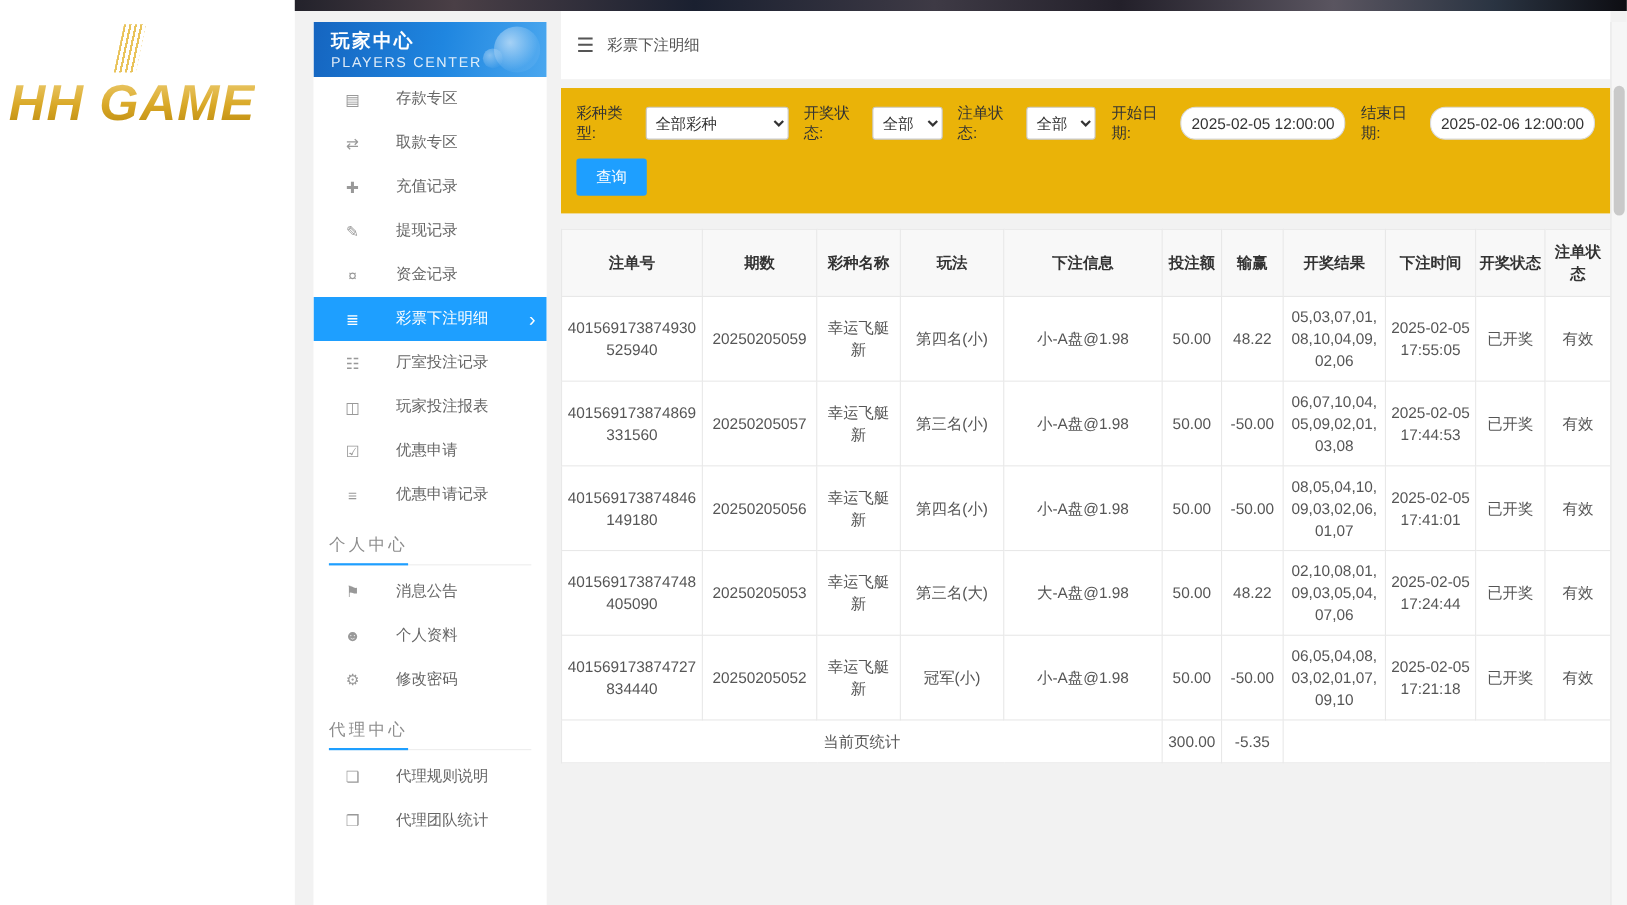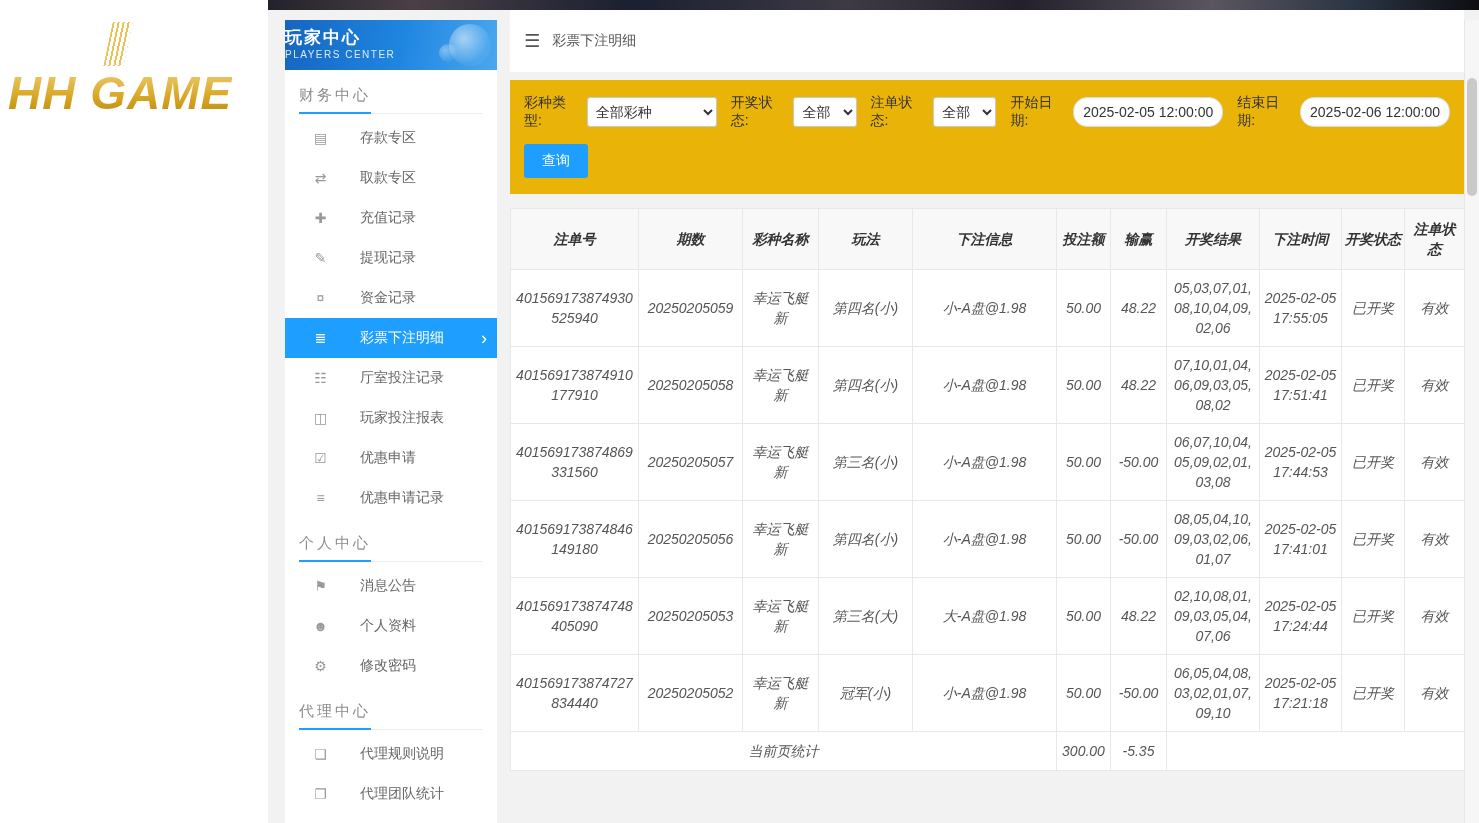--- a/index.html
+++ b/index.html
@@ -29,33 +29,33 @@
   .topbar-dark {
     height:10px;
     background:linear-gradient(90deg,#23222b 0%,#4a3f46 12%,#1a2030 30%,#3e3a45 48%,#23202a 62%,#5a5560 78%,#2a3442 90%,#0d0d12 100%);
   }
   .main-body { flex:1; display:flex; min-height:0; position:relative; }
 
   
   .sidebar-col { width:229px; padding:10px 0 0 17px; flex:none; }
   .sidebar { width:212px; height:100%; background:#fff; overflow:hidden; }
   .sidebar-header {
-    height:50px; padding:7px 0; position:relative; overflow:hidden; color:#fff;
+    height:50px; padding:7px 16px; position:relative; overflow:hidden; color:#fff;
     background:linear-gradient(100deg,#1565c0 0%,#1f86e0 55%,#4aa7ef 100%);
   }
   .sidebar-header::before {
     content:""; position:absolute; right:6px; top:4px; width:42px; height:42px; border-radius:50%;
     background:radial-gradient(circle at 35% 35%,rgba(255,255,255,.55),rgba(255,255,255,.06) 65%);
   }
   .sidebar-header::after {
     content:""; position:absolute; right:40px; top:24px; width:18px; height:18px; border-radius:50%;
     background:radial-gradient(circle at 35% 35%,rgba(255,255,255,.4),rgba(255,255,255,.05) 70%);
   }
   .sidebar-title { font-size:17px; font-weight:bold; letter-spacing:2px; line-height:22px; }
-  .sidebar-subtitle { font-size:10px; letter-spacing:1.5px; opacity:.85; }
+  .sidebar-subtitle { font-size:13px; letter-spacing:1.5px; opacity:.85; }
 
   .menu-section { margin:16px 14px 4px; border-bottom:1px solid #ededed; font-size:15px; color:#8c8c8c; letter-spacing:3px; }
   .menu-section .sec-text { display:inline-block; padding-bottom:7px; border-bottom:2px solid #1e9fff; margin-bottom:-1px; }
 
   .menu-item { display:flex; align-items:center; height:40px; padding:0 10px 0 27px; font-size:14px; color:#666; cursor:pointer; }
   .mi-icon { width:17px; margin-right:14px; color:#999; font-size:14px; text-align:center; flex:none; }
   .mi-label { flex:1;margin-left:17px; }
   .menu-item.active { background:#1e9fff; color:#fff; }
   .menu-item.active .mi-icon { color:#fff; }
   .mi-arrow { font-size:18px; line-height:1; color:#fff; }
@@ -78,21 +78,21 @@
   .sel-narrow { width:64px; }
   input.date-input {
     height:30px; width:150px; border:1px solid #d9d9d9; border-radius:14px;
     font-size:14px; color:#333; padding:0 9px; font-family:inherit;
   }
   .search-btn {
     margin-top:14px; height:34px; padding:0 18px; border:none; border-radius:3px;
     background:#1e9fff; color:#fff; font-size:14px; cursor:pointer; font-family:inherit;
   }
 
-  .table-card { background:#fff; margin-top:14px; flex:none;font-style:italic; }
+  .table-card { background:#fff; margin-top:14px; flex:none; }
   table.bets { width:100%; border-collapse:collapse; table-layout:fixed; font-size:14px; color:#555; }
   .bets th, .bets td {
     border:1px solid #e8e8e8; text-align:center; padding:8px 4px;
     word-break:break-all; line-height:20px; vertical-align:middle;
   }
   .bets th { background:#f8f8f8; color:#333; font-weight:bold; padding:10px 2px; }
   .bets tr.summary-row td { padding:9px 4px; }
 
   
   .scrollbar { position:absolute; top:10px; right:0; bottom:0; width:15px; background:#f6f6f6; border-left:1px solid #e6e6e6; }
@@ -115,21 +115,20 @@
 
     <div class="main-body">
 
       <div class="sidebar-col">
         <aside class="sidebar">
           <div class="sidebar-header">
             <div class="sidebar-title">玩家中心</div>
             <div class="sidebar-subtitle">PLAYERS CENTER</div>
           </div>
           <nav class="menu">
-              <div class="menu-section"><span class="sec-text">财务中心</span></div>
               <div class="menu-item">
                 <span class="mi-icon">▤</span>
                 <span class="mi-label">存款专区</span>
               </div>
               <div class="menu-item">
                 <span class="mi-icon">⇄</span>
                 <span class="mi-label">取款专区</span>
               </div>
               <div class="menu-item">
                 <span class="mi-icon">✚</span>
@@ -257,33 +256,20 @@
                   <td>第四名(小)</td>
                   <td>小-A盘@1.98</td>
                   <td>50.00</td>
                   <td>48.22</td>
                   <td>05,03,07,01,08,10,04,09,02,06</td>
                   <td>2025-02-05 17:55:05</td>
                   <td>已开奖</td>
                   <td>有效</td>
                 </tr>
                 <tr>
-                  <td>401569173874910177910</td>
-                  <td>20250205058</td>
-                  <td>幸运飞艇新</td>
-                  <td>第四名(小)</td>
-                  <td>小-A盘@1.98</td>
-                  <td>50.00</td>
-                  <td>48.22</td>
-                  <td>07,10,01,04,06,09,03,05,08,02</td>
-                  <td>2025-02-05 17:51:41</td>
-                  <td>已开奖</td>
-                  <td>有效</td>
-                </tr>
-                <tr>
                   <td>401569173874869331560</td>
                   <td>20250205057</td>
                   <td>幸运飞艇新</td>
                   <td>第三名(小)</td>
                   <td>小-A盘@1.98</td>
                   <td>50.00</td>
                   <td>-50.00</td>
                   <td>06,07,10,04,05,09,02,01,03,08</td>
                   <td>2025-02-05 17:44:53</td>
                   <td>已开奖</td>

